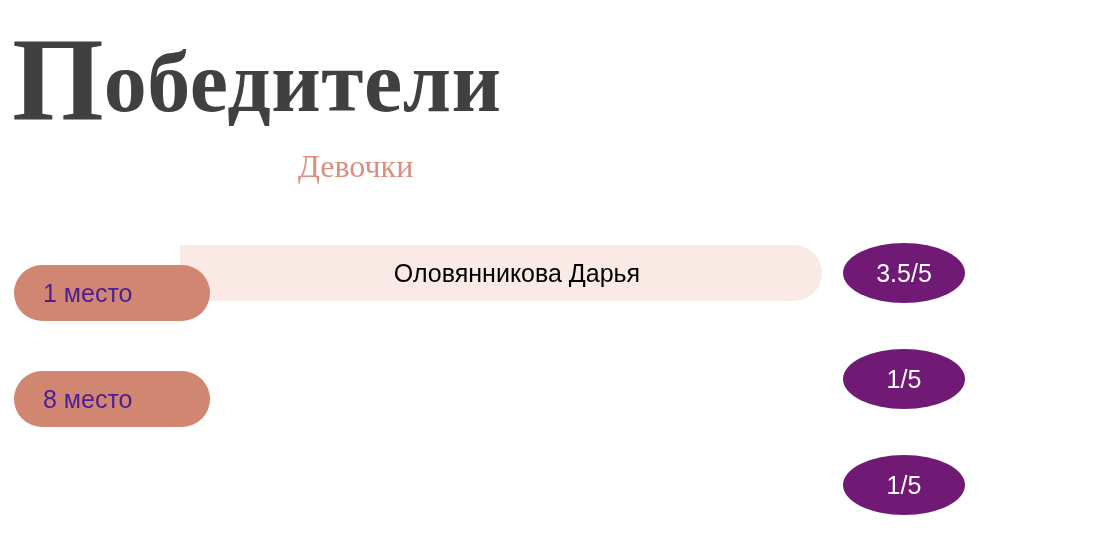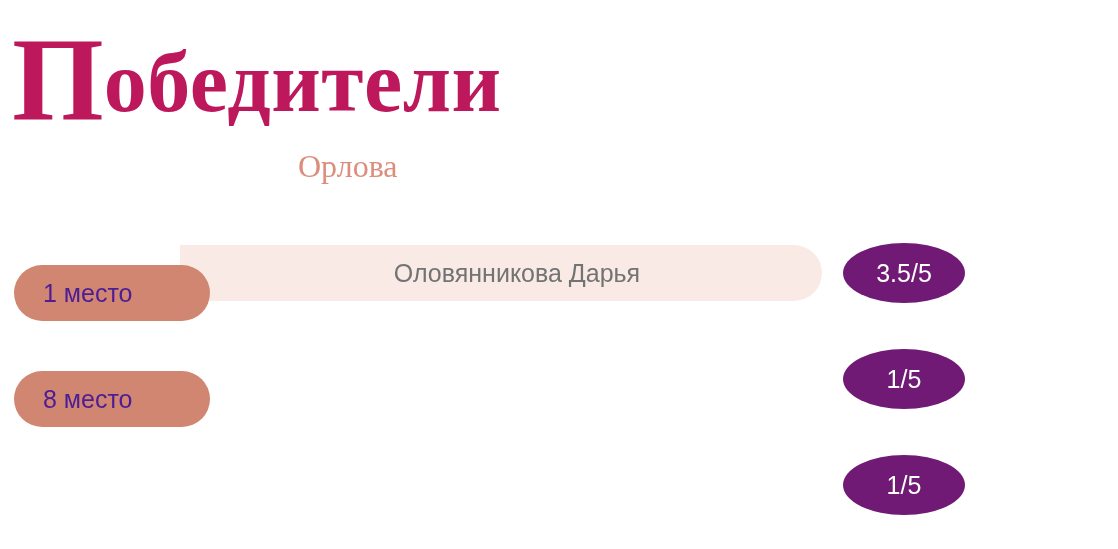--- a/index.html
+++ b/index.html
@@ -26,21 +26,21 @@
     height: 200px;
   }
   .page-title {
     position: absolute;
     left: 12px;
     top: 36px;
     font-family: "Liberation Serif", "DejaVu Serif", serif;
     font-weight: bold;
     font-size: 86px;
     line-height: 1;
-    color: #be185d;
+    color: #404040;
     letter-spacing: 0.5px;
     white-space: nowrap;
   }
   .page-title .dropcap {
     font-size: 118px;
     line-height: 0.75;
     vertical-align: -8px;
     letter-spacing: 0px;
   }
   .page-subtitle {
@@ -84,21 +84,21 @@
     box-sizing: border-box;
     z-index: 2;
     margin-top: 20px;
   }
 
   .name-bar {
     position: absolute;
     top: 5px;
     height: 56px;
     background: #f9eae5;
-    color: #737373;
+    color: #000000;
     font-size: 25px;
     display: flex;
     align-items: center;
     justify-content: center;
     box-sizing: border-box;
     z-index: 1;
   }
   
   .name-bar.flush {
     left: 180px;
@@ -130,21 +130,21 @@
     z-index: 2;
   }
 </style>
 </head>
 <body>
 
 <div class="header">
   <div class="page-title">
     <span class="dropcap">П</span><span>обедители</span>
   </div>
-  <div class="page-subtitle">Орлова</div>
+  <div class="page-subtitle">Девочки</div>
 </div>
 
 <div class="winners-list">
 
   <div class="winner-row">
     <div class="place-badge">1 место</div>
     <div class="name-bar flush">Оловянникова Дарья</div>
     <div class="score-badge">3.5/5</div>
   </div>
 

